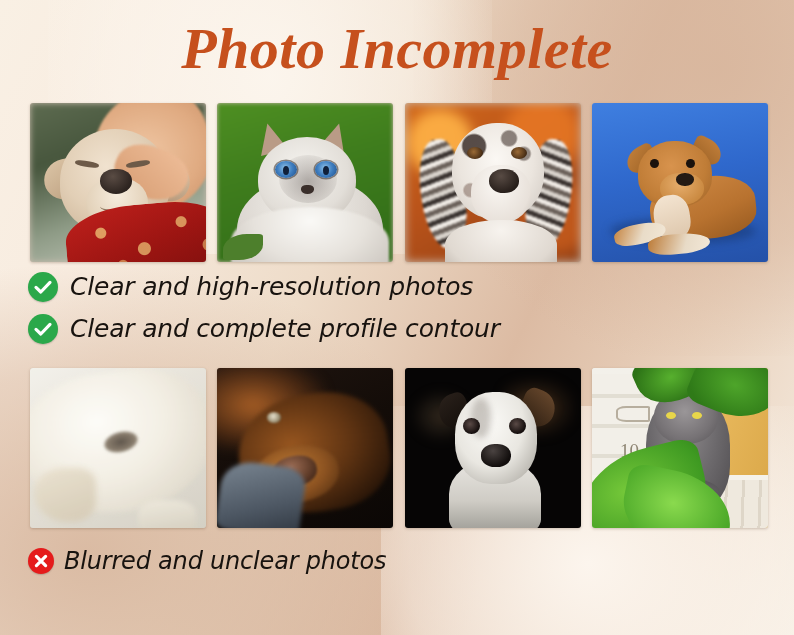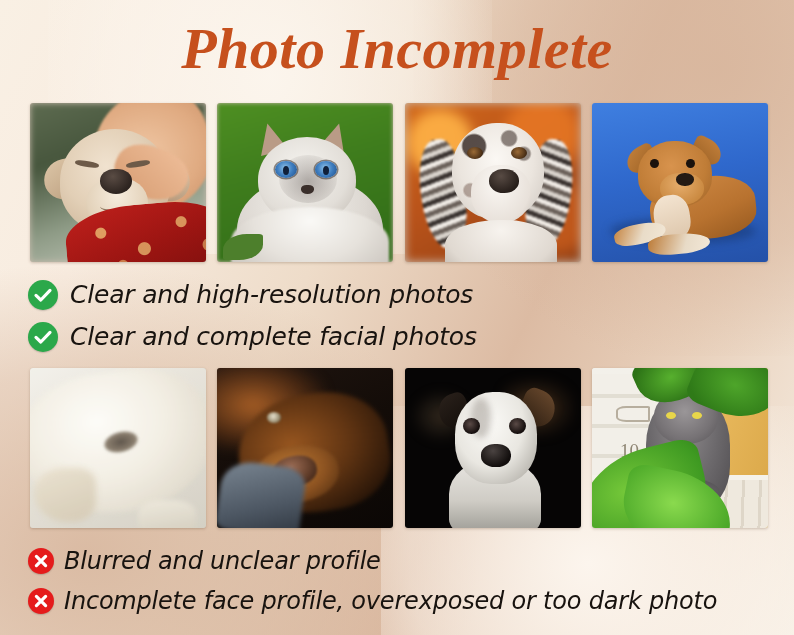--- a/index.html
+++ b/index.html
@@ -665,21 +665,21 @@
   .p8-leafD {
     position: absolute; left: 44px; top: -16px;
     width: 70px; height: 50px;
     background: radial-gradient(ellipse at 50% 50%, #57b02e 0%, #2c7216 80%);
     border-radius: 20% 58% 20% 58%;
     transform: rotate(-24deg);
   }
 
   
   .bullet-group { position: absolute; left: 28px; }
-  #good-bullets { top: 276px; }
+  #good-bullets { top: 268px; }
   #bad-bullets  { top: 543px; }
 
   .bullet-row {
     display: flex;
     align-items: center;
     height: 38px;
     margin-bottom: 4px;
   }
   #bad-bullets .bullet-row { height: 36px; margin-bottom: 4px; }
 
@@ -813,21 +813,21 @@
         </span>
         <span class="bullet-text">Clear and high-resolution photos</span>
       </div>
 
       <div class="bullet-row">
         <span class="bullet-icon icon-check">
           <svg viewBox="0 0 30 30" aria-hidden="true">
             <path d="M8 15.4 L12.8 20 L22 10.4" fill="none" stroke="#ffffff" stroke-width="3.2" stroke-linecap="round" stroke-linejoin="round"></path>
           </svg>
         </span>
-        <span class="bullet-text">Clear and complete facial photos</span>
+        <span class="bullet-text">Clear and complete profile contour</span>
       </div>
 
     </div>
 
     <div class="photo-row" id="photo-row-bad">
 
       <div class="photo-card">
         <div class="photo-inner">
           <div class="p5-bg"></div>
           <div class="p5-head"></div>
@@ -893,28 +893,20 @@
     </div>
 
     <div class="bullet-group" id="bad-bullets">
 
       <div class="bullet-row">
         <span class="bullet-icon icon-cross">
           <svg viewBox="0 0 26 26" aria-hidden="true">
             <path d="M8.4 8.4 L17.6 17.6 M17.6 8.4 L8.4 17.6" fill="none" stroke="#ffffff" stroke-width="3.2" stroke-linecap="round"></path>
           </svg>
         </span>
-        <span class="bullet-text">Blurred and unclear profile</span>
-      </div>
-
-      <div class="bullet-row">
-        <span class="bullet-icon icon-cross">
-          <svg viewBox="0 0 26 26" aria-hidden="true">
-            <path d="M8.4 8.4 L17.6 17.6 M17.6 8.4 L8.4 17.6" fill="none" stroke="#ffffff" stroke-width="3.2" stroke-linecap="round"></path>
-          </svg>
-        </span>
-        <span class="bullet-text">Incomplete face profile, overexposed or too dark photo</span>
-      </div>
+        <span class="bullet-text">Blurred and unclear photos</span>
+      </div>
+
 
     </div>
 
   </div>
 </div>
 
 </body></html>

